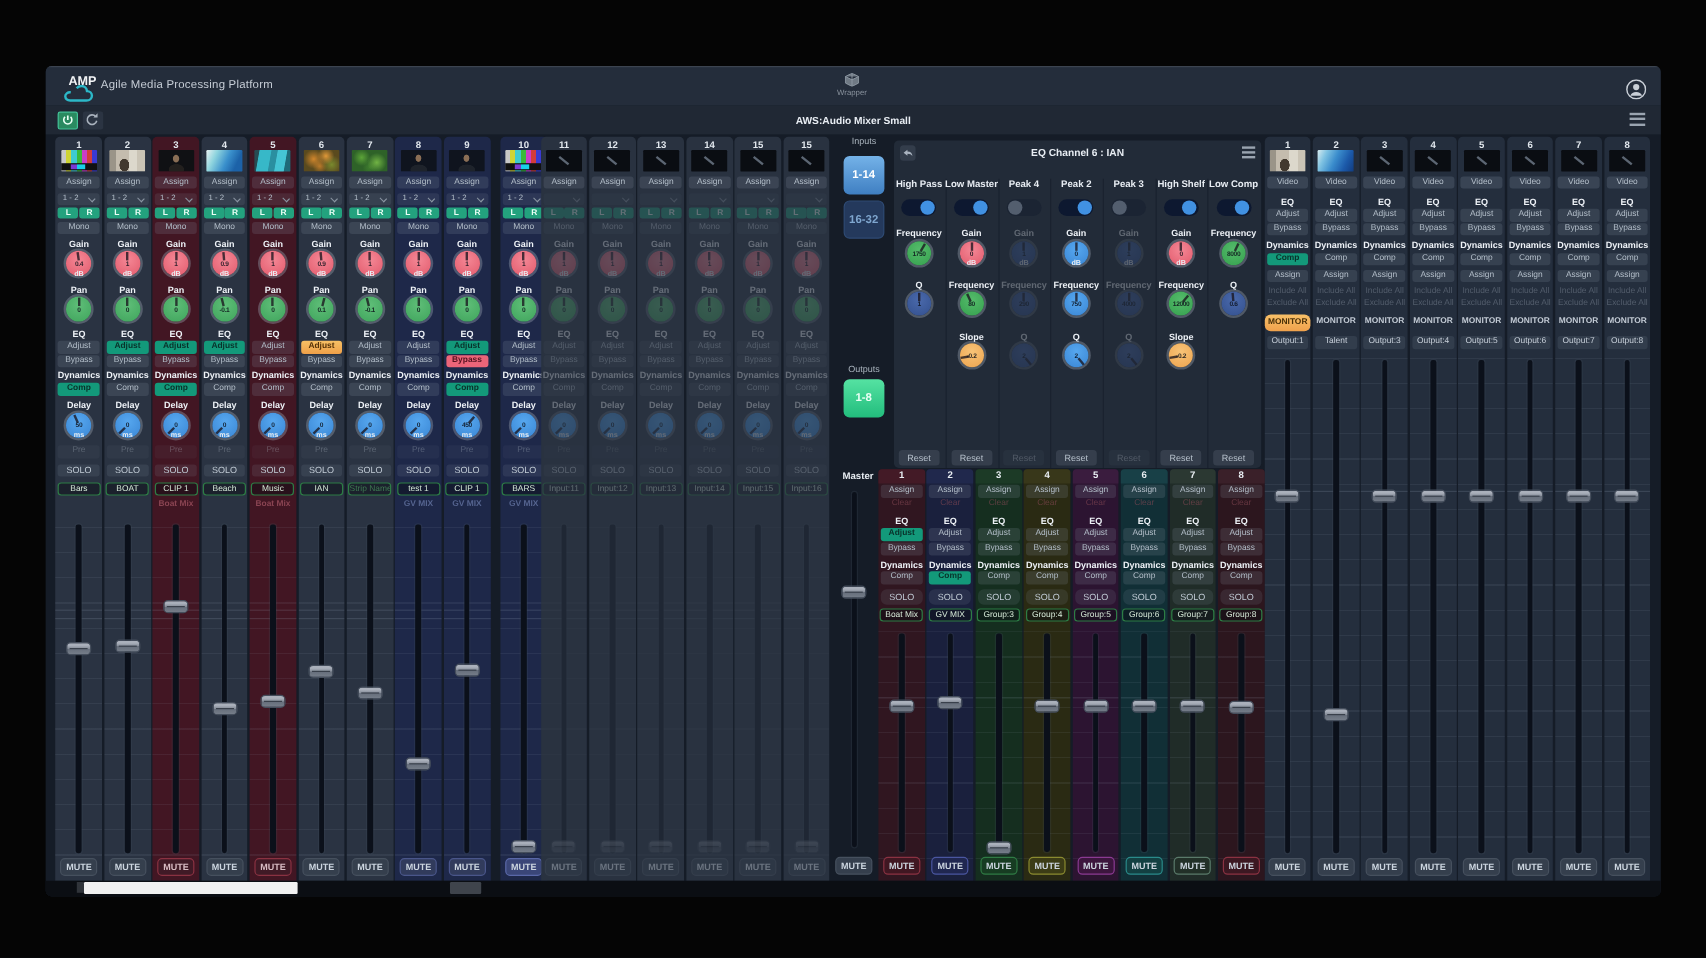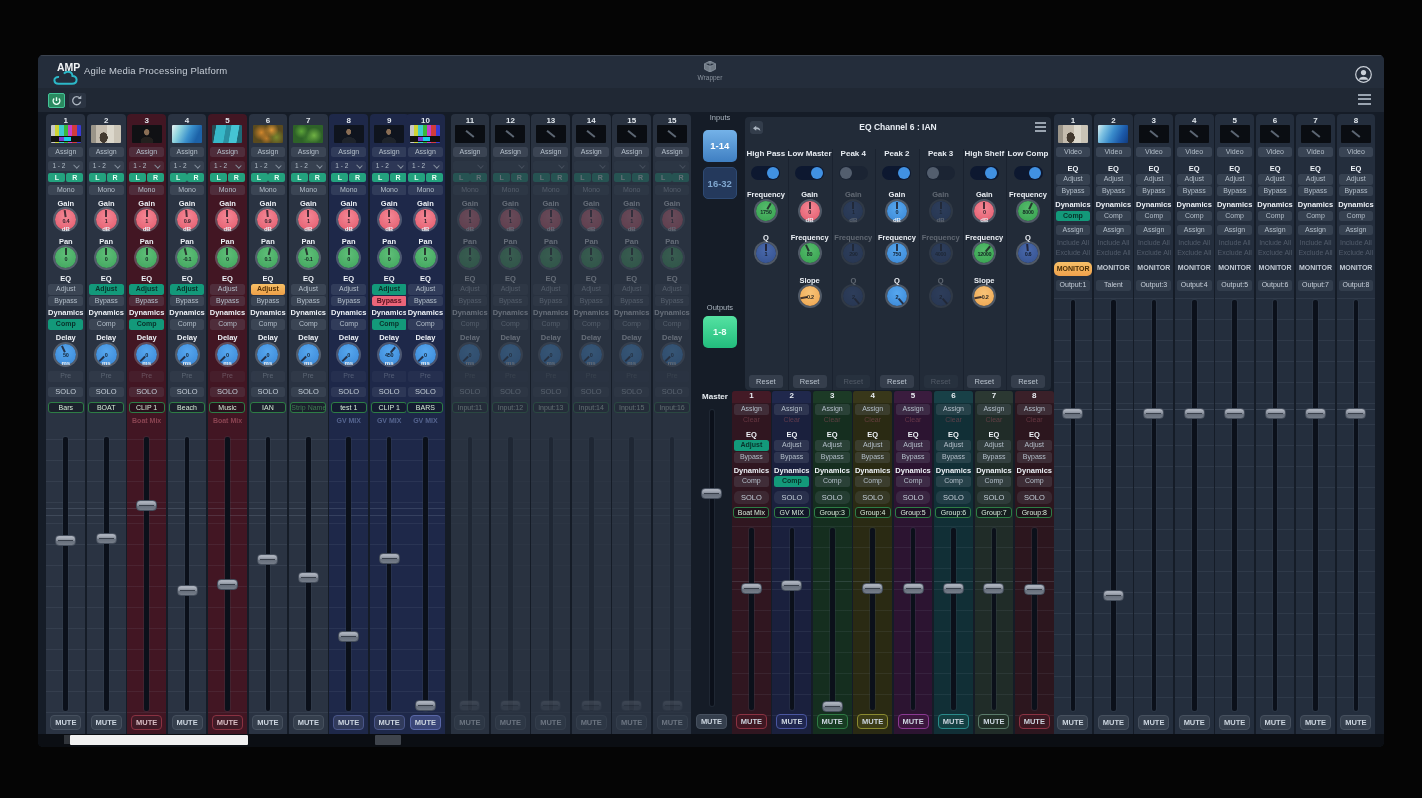--- a/index.html
+++ b/index.html
@@ -85,20 +85,21 @@
       <path d="M3.6 13.8 a5.2 4.6 0 0 1 9.8 0 z" fill="#c9cfd7"></path>
     </svg>
     <div class="abs" style="left:10px;top:38px;width:17px;height:15px;background:#2a8a60;border:1px solid #43c398;border-radius:2px"><svg width="15" height="13" viewBox="0 0 15 13">
         <path d="M7.5 2.2 L7.5 6" stroke="#eafff5" stroke-width="1.4"></path>
         <path d="M5.2 3.4 a3.4 3.4 0 1 0 4.6 0" fill="none" stroke="#eafff5" stroke-width="1.3"></path>
       </svg></div>
     <div class="abs" style="left:30.5px;top:38px;width:17px;height:15px;background:#2b3442;border-radius:2px"><svg width="15" height="13" viewBox="0 0 15 13">
         <path d="M10.8 4.2 a4 4 0 1 0 .8 3.4" fill="none" stroke="#aab3be" stroke-width="1.3"></path>
         <path d="M12.3 1.4 L12.3 5 L8.8 5 Z" fill="#aab3be"></path>
       </svg></div>
+    <div class="abs" style="left:0;top:33px;width:1346px;height:24px;text-align:center;font-size:8.5px;font-weight:bold;color:#e8edf3;line-height:25px">AWS:Audio Mixer Small</div>
     <div class="abs" style="left:1320px;top:39px;width:13px;height:12px">
       <div style="height:2px;background:#9aa4b0"></div>
       <div style="height:2px;background:#9aa4b0;margin-top:2.4px"></div>
       <div style="height:2px;background:#9aa4b0;margin-top:2.4px"></div>
     </div>
     <div class="strip s-n" style="left:8.4px">
       <div class="num">1</div>
       <div class="thumb t-bars"></div>
       <div class="btn" style="top:32.5px">Assign</div>
       <div class="dd" style="top:46.5px">
@@ -472,21 +473,21 @@
       <div class="btn" style="top:272.5px;background:rgba(146,160,180,.13);color:#c2ccd6;font-size:7.5px">SOLO</div>
       <div class="name" style="top:287.5px">CLIP 1</div>
       <div class="sub" style="top:303px;color:#55648f">GV MIX</div>
       <div class="fad" style="top:325px;height:275px"></div>
       <div class="abs" style="left:0;top:394px;width:100%;height:1px;background:rgba(175,190,210,.16)"></div>
       <div class="abs" style="left:0;top:401px;width:100%;height:1px;background:rgba(175,190,210,.16)"></div>
       <div class="trk" style="left:17.1px;top:323px;height:274px"></div>
       <div class="fh" style="left:8.9px;top:438.5px;"></div>
       <div class="mute" style="left:3.9px;top:601px;background:#313b5c;border-color:#4a568a;">MUTE</div>
     </div>
-    <div class="strip s-b" style="left:368px">
+    <div class="strip s-b" style="left:379px">
       <div class="num">10</div>
       <div class="thumb t-bars"></div>
       <div class="btn" style="top:32.5px">Assign</div>
       <div class="dd" style="top:46.5px">
         <span>1 - 2</span>
       </div>
       <div class="lr" style="top:58.5px">L</div>
       <div class="lr" style="left:19.8px;top:58.5px">R</div>
       <div class="btn" style="top:70.5px">Mono</div>
       <div class="lbl" style="top:84.5px">Gain</div>

